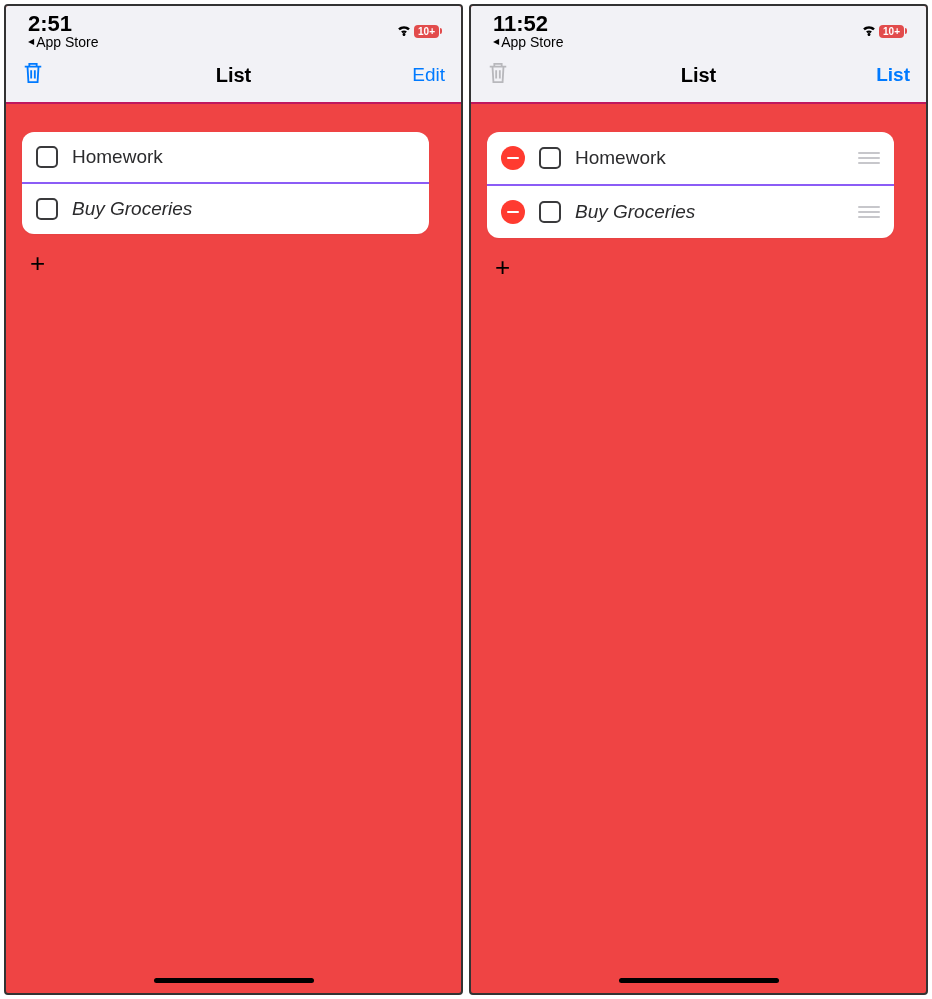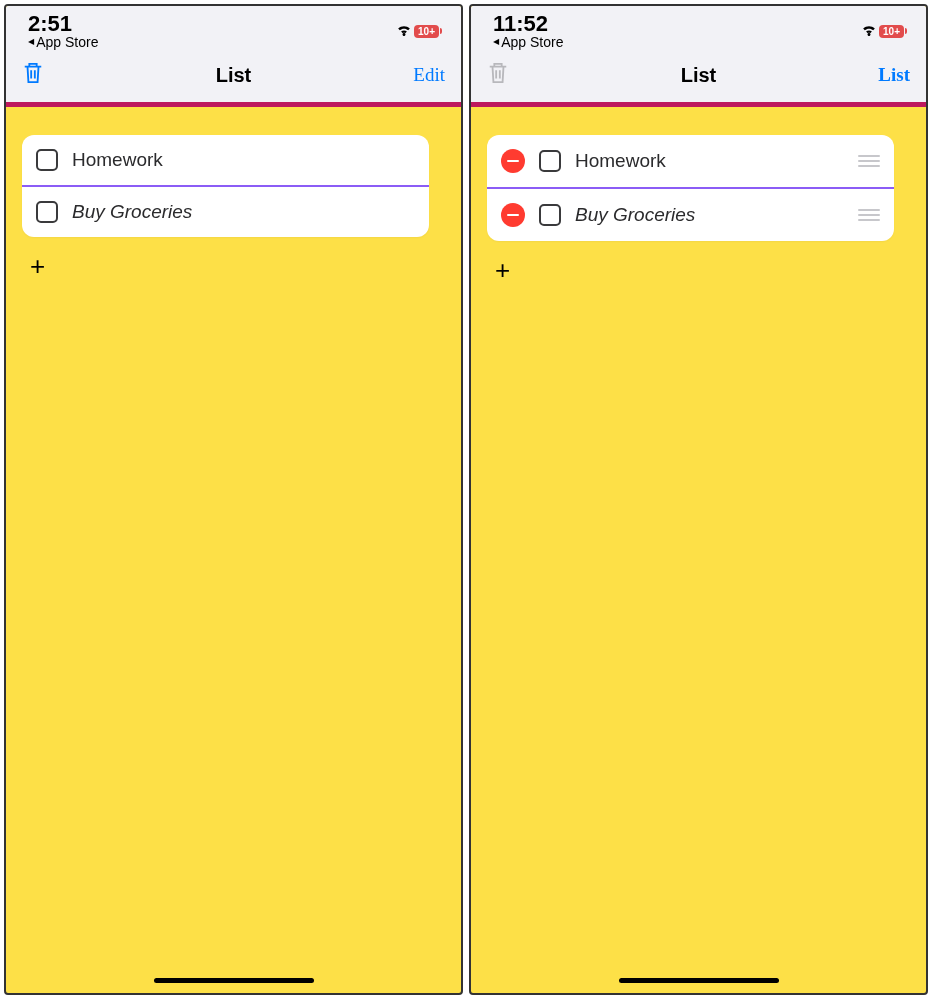--- a/index.html
+++ b/index.html
@@ -9,21 +9,21 @@
       display: flex;
       width: 932px;
       height: 999px;
       gap: 6px;
       padding: 4px;
     }
     .phone {
       flex: 1;
       border: 2px solid #333;
       border-radius: 4px;
-      background: #fde047;
+      background: #ef4444;
       display: flex;
       flex-direction: column;
       position: relative;
       overflow: hidden;
     }
     .status-bar {
       display: flex;
       justify-content: space-between;
       align-items: center;
       padding: 8px 22px 2px 22px;
@@ -56,25 +56,25 @@
       height: 6px;
       background: #e24c4c;
       border-radius: 0 2px 2px 0;
     }
     .nav-bar {
       display: flex;
       justify-content: space-between;
       align-items: center;
       padding: 10px 16px 12px 16px;
       background: #f2f2f6;
-      border-bottom: 5px solid #be185d;
+      border-bottom: 2px solid #be185d;
     }
     .nav-title { font-size: 20px; font-weight: 600; color: #000; text-align: center; flex: 1; }
     .nav-left, .nav-right { flex: 0 0 60px; display:flex; align-items:center; }
-    .nav-right { justify-content: flex-end; font-family: Liberation Serif, serif; }
+    .nav-right { justify-content: flex-end; }
     .nav-action { font-size: 19px; color: #007aff; font-weight: 400;}
     .nav-action.bold { font-weight: 600; }
     .trash-icon { color: #007aff; }
     .trash-icon.disabled { color: #b8b8bc; }
     .trash-icon svg { width: 22px; height: 26px; }
     .content { flex: 1; padding: 28px 32px 0 16px; display: flex; flex-direction: column; }
     .list-card {
       background: #fff;
       border-radius: 12px;
       box-shadow: 0 1px 2px rgba(0,0,0,0.04);

